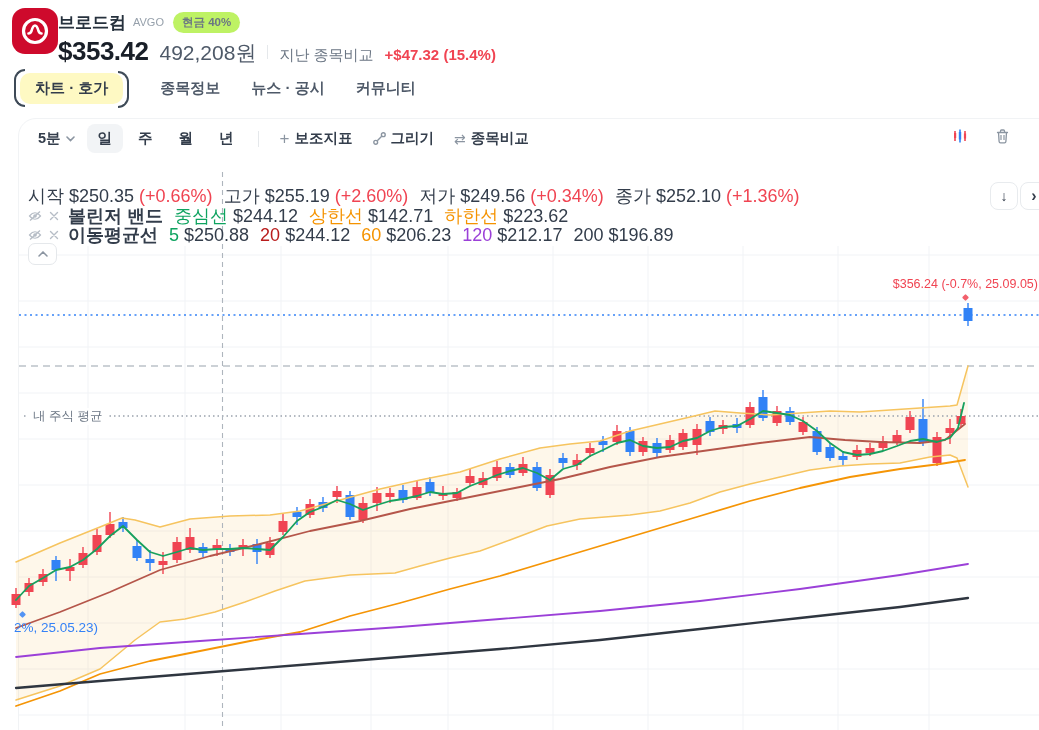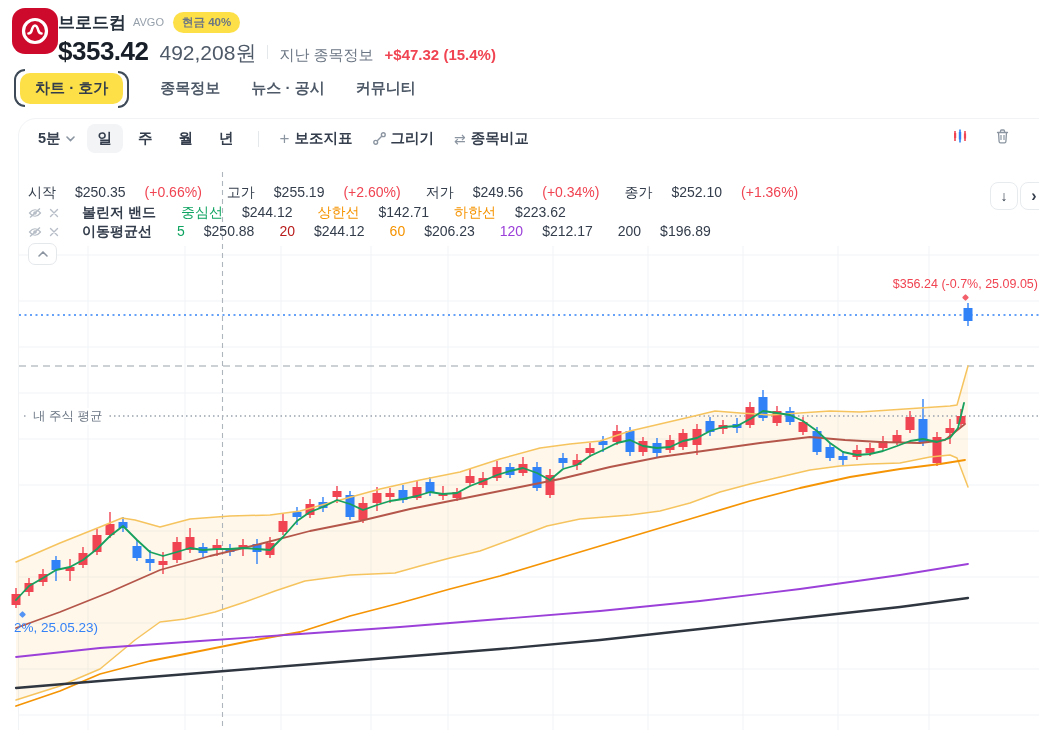--- a/index.html
+++ b/index.html
@@ -7,47 +7,47 @@
     width:1039px;height:730px;position:relative;overflow:hidden;background:#fff;
     font-family:"Liberation Sans","DejaVu Sans",sans-serif;color:#333d4b;
     -webkit-font-smoothing:antialiased;
   }
   
   .header{position:absolute;left:12px;top:8px;display:flex;z-index:5;}
   .logo{width:46px;height:46px;border-radius:13px;background:#ce0a2c;display:flex;align-items:center;justify-content:center;flex:0 0 auto;}
   .name-row{display:flex;align-items:center;gap:7px;height:22px;margin-top:3px;}
   .stock-name{font-size:17px;font-weight:700;color:#26313d;}
   .ticker{font-size:11px;color:#96a0ab;}
-  .cash-badge{background:#fde047;color:#6b7684;font-size:11.5px;font-weight:600;border-radius:20px;padding:3px 9px;margin-left:2px;}
+  .cash-badge{background:#bef264;color:#6b7684;font-size:11.5px;font-weight:600;border-radius:20px;padding:3px 9px;margin-left:2px;}
   .price-row{display:flex;align-items:baseline;gap:11px;margin-top:3px;}
   .price-usd{font-size:26px;font-weight:700;color:#191f28;letter-spacing:-0.5px;}
   .price-krw{font-size:21px;color:#4e5968;}
   .vdiv{width:1px;height:14px;background:#e5e8eb;align-self:center;}
   .cmp-label{font-size:15px;color:#6b7684;}
   .cmp-change{font-size:15px;color:#f04452;font-weight:600;}
   
   .tabs{position:absolute;left:20px;top:73px;display:flex;align-items:center;gap:31px;z-index:5;}
   .tab{font-size:15px;font-weight:600;color:#4e5968;cursor:pointer;}
-  .tab-active{position:relative;background:#fde047;border-radius:10px;padding:6px 15px;color:#333d4b;font-weight:700;margin-right:6px;}
+  .tab-active{position:relative;background:#fef9c3;border-radius:10px;padding:6px 15px;color:#333d4b;font-weight:700;margin-right:6px;}
   .tab-active::before{content:"";position:absolute;left:-6px;top:-4px;bottom:-3px;width:9px;
     border:2.5px solid #3e4a57;border-right:none;border-radius:11px 0 0 11px;}
   .tab-active::after{content:"";position:absolute;right:-6px;top:-2px;bottom:-4px;width:9px;
     border:2.5px solid #3e4a57;border-left:none;border-radius:0 11px 11px 0;}
   
   .card{position:absolute;left:18px;top:118px;width:1050px;height:650px;border:1px solid #f1f3f5;border-radius:18px;z-index:0;}
   .toolbar{position:absolute;left:30px;top:124px;display:flex;align-items:center;gap:4px;z-index:5;font-size:14.5px;font-weight:600;color:#333d4b;}
   .tb-item{display:flex;align-items:center;gap:5px;padding:5px 8px;border-radius:8px;cursor:pointer;}
   .tb-range{padding:5px 11px;border-radius:8px;cursor:pointer;}
   .tb-range.on{background:#f2f4f6;font-weight:700;}
   .tb-div{width:1px;height:16px;background:#e5e8eb;margin:0 9px;}
   .gray-glyph{color:#8b95a1;font-weight:400;}
   .tb-right{position:absolute;top:128px;left:952px;display:flex;gap:27px;align-items:center;z-index:5;}
   .icon-btn{cursor:pointer;display:flex;align-items:center;}
   
-  .info-row{position:absolute;left:28px;display:flex;gap:19px;font-size:14px;color:#333d4b;z-index:4;white-space:nowrap;}
+  .info-row{position:absolute;left:28px;display:flex;align-items:center;gap:5px;font-size:18px;color:#333d4b;z-index:4;white-space:nowrap;}
   .pct{color:#f04452;}
   .lbl{margin-left:6px;}
   .c-green{color:#0ea360;} .c-red{color:#b91c1c;} .c-orange{color:#f59300;}
   .c-purple{color:#9b40d8;} .c-dark{color:#333d4b;}
   .row-icons{display:flex;align-items:center;gap:7px;margin-right:4px;}
   .collapse-btn{position:absolute;left:28px;top:243px;width:27px;height:20px;border:1px solid #e5e8eb;border-radius:7px;background:#fff;display:flex;align-items:center;justify-content:center;z-index:4;cursor:pointer;}
   
   #chart-svg{position:absolute;left:0;top:0;z-index:1;pointer-events:none;}
   .annot-high{position:absolute;right:1px;top:277px;font-size:12.5px;color:#f04452;z-index:3;}
   .marker-red{position:absolute;left:963px;top:295px;width:5px;height:5px;background:#f04452;transform:rotate(45deg);border-radius:1px;z-index:3;opacity:.85;}
@@ -69,21 +69,21 @@
   <div>
     <div class="name-row">
       <span class="stock-name">브로드컴</span>
       <span class="ticker">AVGO</span>
       <span class="cash-badge">현금 40%</span>
     </div>
     <div class="price-row">
       <span class="price-usd">$353.42</span>
       <span class="price-krw">492,208원</span>
       <span class="vdiv"></span>
-      <span class="cmp-label">지난 종목정보</span>
+      <span class="cmp-label">지난 종목비교</span>
       <span class="cmp-change">+$47.32 (15.4%)</span>
     </div>
   </div>
 </div>
 
 <nav class="tabs">
   <span class="tab tab-active">차트 · 호가</span>
   <span class="tab">종목정보</span>
   <span class="tab">뉴스 · 공시</span>
   <span class="tab">커뮤니티</span>

